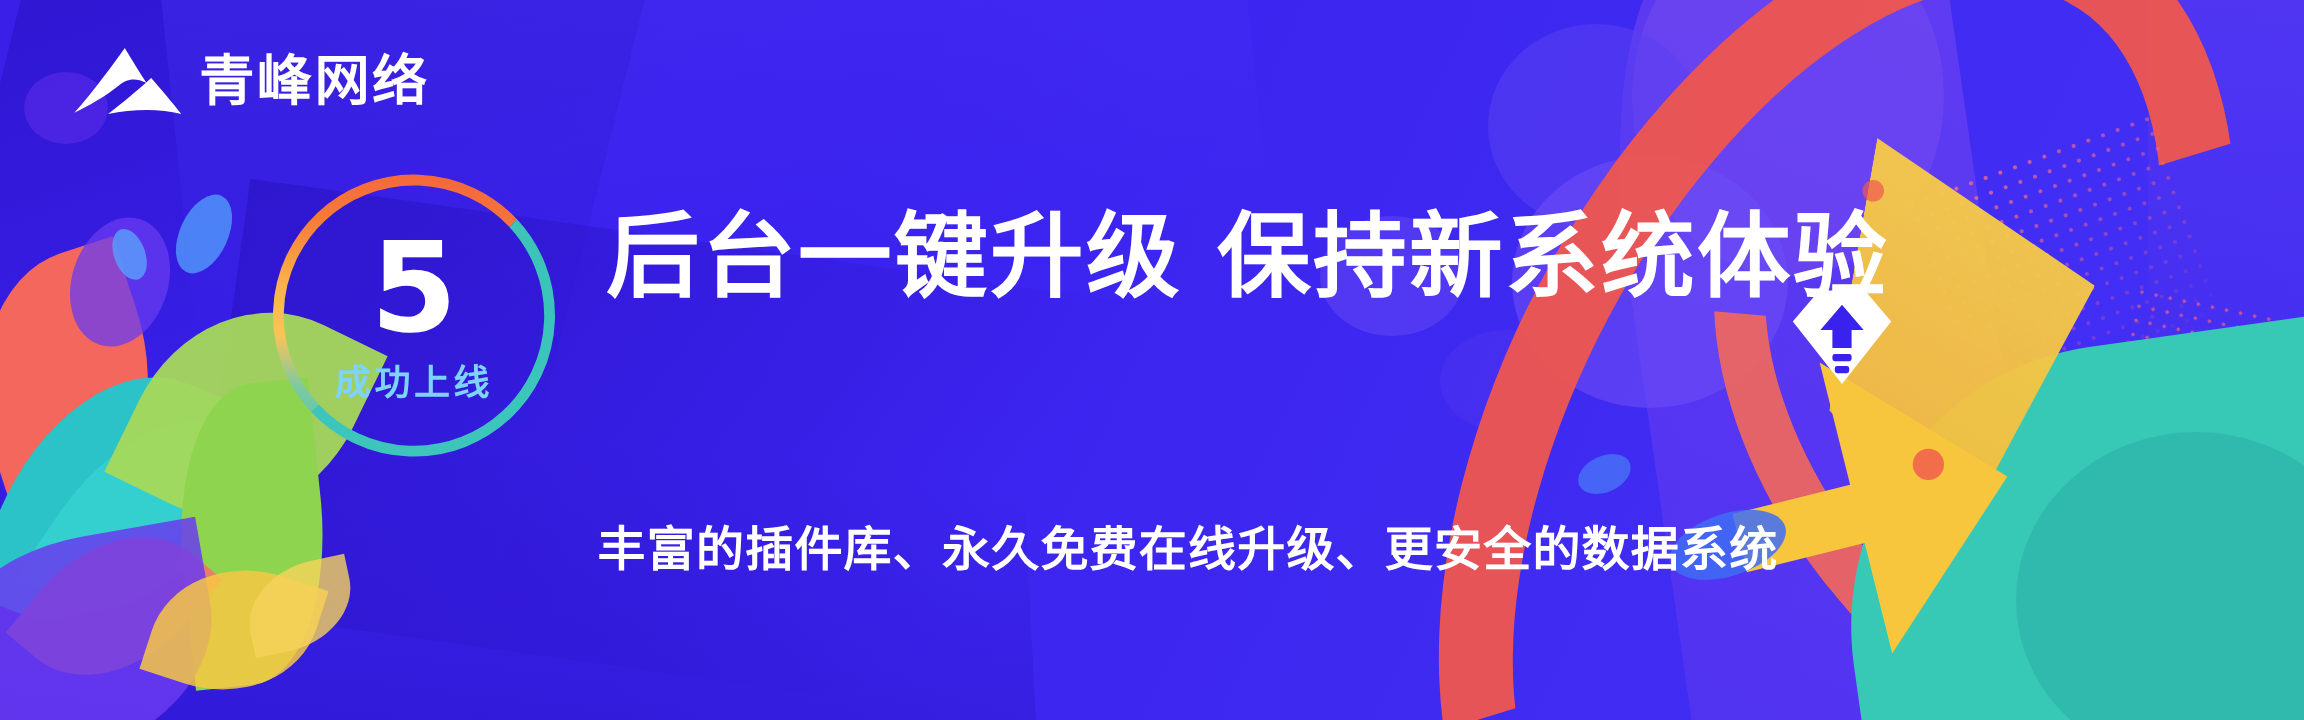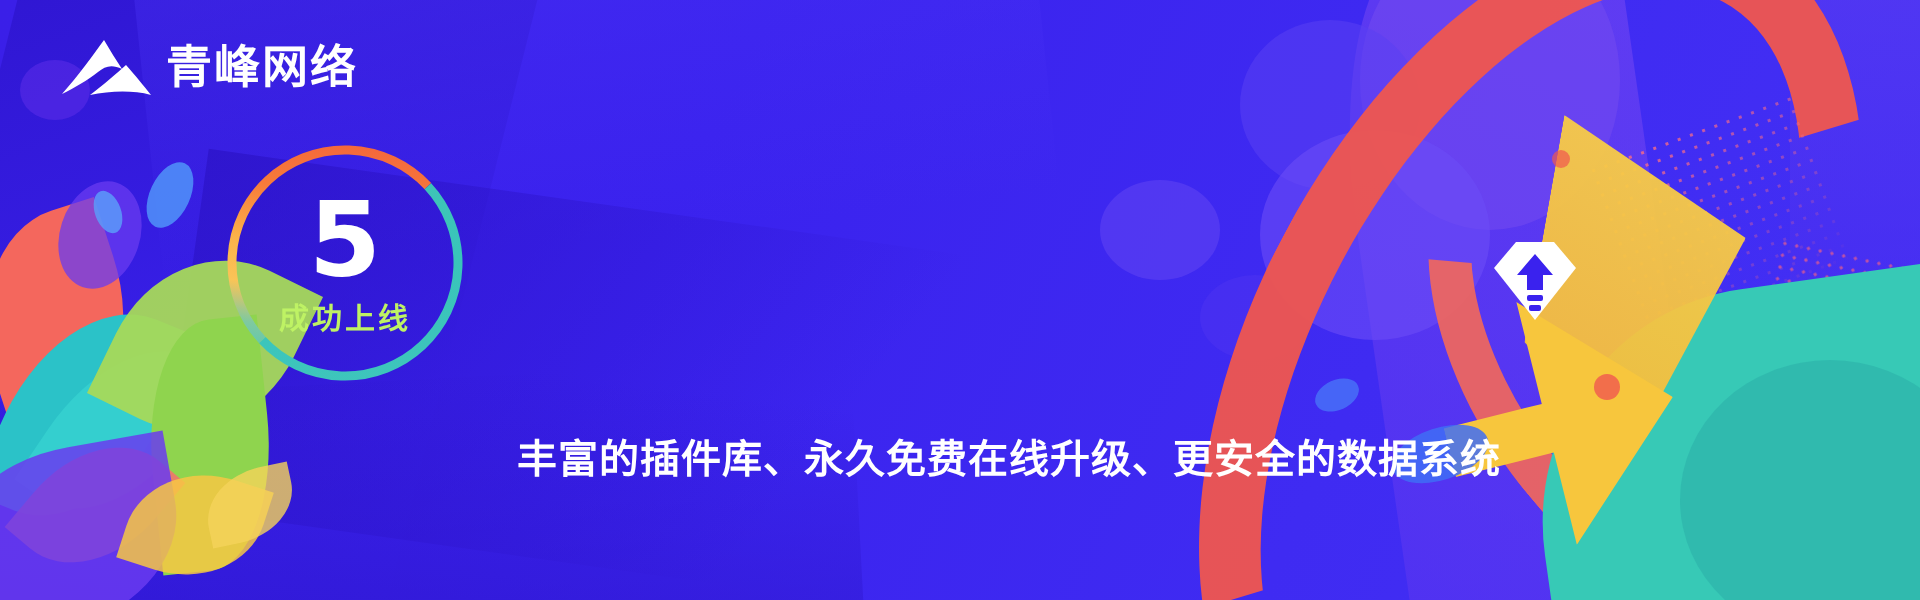--- a/index.html
+++ b/index.html
@@ -143,21 +143,21 @@
   .badge-inner{
     position:absolute;inset:0;display:flex;flex-direction:column;
     align-items:center;justify-content:center;
   }
   .badge-num{
     color:#fff;font-size:104px;font-weight:bold;line-height:.9;
     font-family:"DejaVu Sans","Liberation Sans",sans-serif;
     margin-top:6px;
   }
   .badge-caption{
-    color:#bef264;font-size:30px;font-weight:bold;letter-spacing:3px;
+    color:#7dd3fc;font-size:30px;font-weight:bold;letter-spacing:3px;
     font-family:"DejaVu Sans","Liberation Sans",sans-serif;margin-top:6px;
   }
 
   
   .headline{
     position:absolute;left:505px;top:120px;width:900px;
     color:#fff;font-size:78px;font-weight:bold;letter-spacing:2px;
     font-family:"DejaVu Sans","Liberation Sans",sans-serif;
     white-space:nowrap;line-height:1.12;
   }
@@ -176,21 +176,21 @@
   }
 
   
   .upgrade-icon{position:absolute;left:1490px;top:230px;width:90px;height:96px;}
 
   
   .tagline{
     position:absolute;left:498px;top:395px;width:1000px;
     color:#fff;font-size:40px;font-weight:bold;letter-spacing:1px;
     font-family:"DejaVu Sans","Liberation Sans",sans-serif;
-    white-space:nowrap;line-height:1.2;margin-left:19px;
+    white-space:nowrap;line-height:1.2;
   }
 </style>
 </head>
 <body>
 
 <div id="banner">
 
   <div class="bg">
     <div class="wash-base"></div>
     <div class="wedge-dark-left"></div>
@@ -264,20 +264,21 @@
         </defs>
         <circle cx="123" cy="123" r="113" fill="none" stroke="url(#ringGrad)" stroke-width="9" stroke-dasharray="355 355" stroke-dashoffset="0" transform="rotate(137 123 123)"></circle>
         <circle cx="123" cy="123" r="113" fill="none" stroke="url(#ringGrad2)" stroke-width="9" stroke-dasharray="355 355" stroke-dashoffset="355" transform="rotate(137 123 123)"></circle>
       </svg>
       <div class="badge-inner">
         <span class="badge-num">5</span>
         <span class="badge-caption">成功上线</span>
       </div>
     </div>
 
+    <h1 class="headline">后台一键升级  保持新系统体验</h1>
 
 
     <span class="upgrade-icon">
       <svg viewBox="0 0 90 96" width="90" height="96" aria-hidden="true">
         <path d="M26 12 H64 L86 38 L45 90 L4 38 Z" fill="#ffffff"></path>
         <g fill="#3a22ee">
           <path d="M45 24 L63 45 H53 V60 H37 V45 H27 Z"></path>
           <rect x="37" y="65" width="16" height="6" rx="2"></rect>
           <rect x="39" y="75" width="12" height="6" rx="2"></rect>
         </g>

